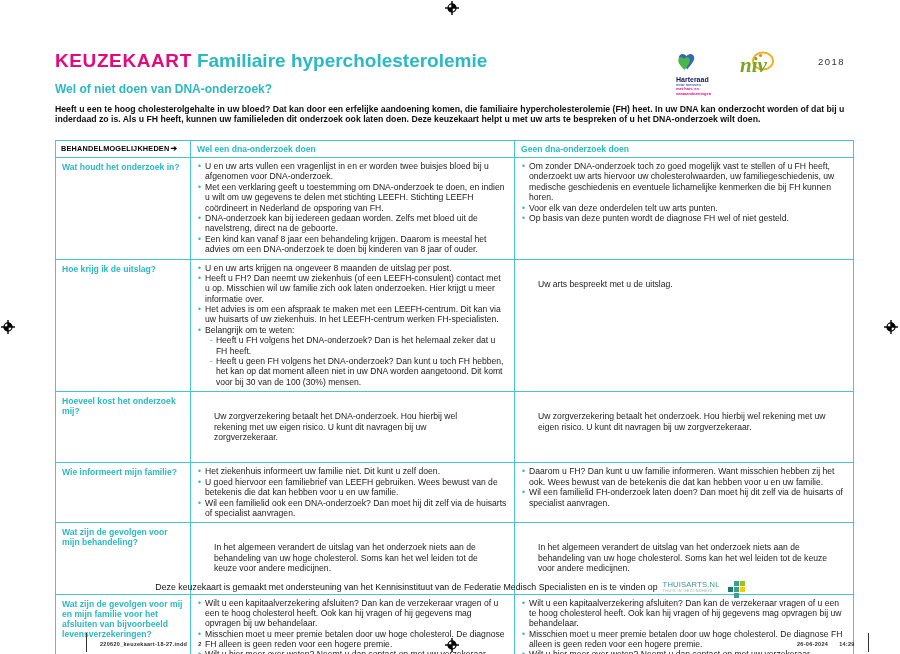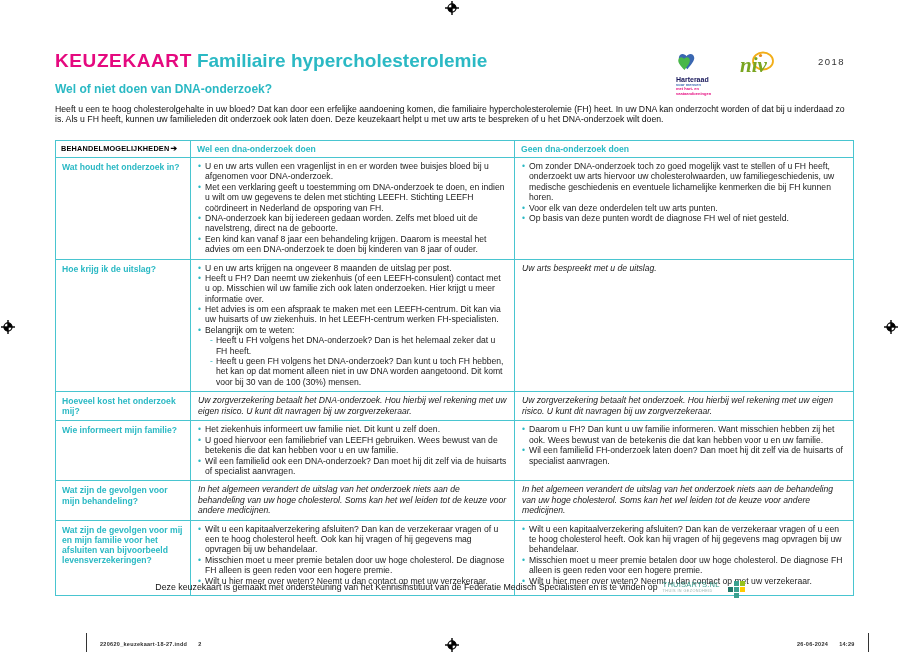--- a/index.html
+++ b/index.html
@@ -14,41 +14,41 @@
   .reg.top{left:445px;top:1px;}
   .reg.bottom{left:445px;top:638px;}
   .reg.left{left:1px;top:320px;}
   .reg.right{left:884px;top:320px;}
   
   .content{position:absolute;left:55px;top:50px;width:798px;}
   .titleline{white-space:nowrap;}
   .title-prefix{color:#e5097f;font-size:19px;font-weight:bold;letter-spacing:0.6px;}
   .title-main{color:#2bb9c4;font-size:19px;font-weight:bold;margin-left:5px;}
   .subtitle{color:#2bb9c4;font-size:12px;font-weight:bold;margin-top:10px;}
-  .intro{margin-top:9px;font-size:8.7px;font-weight:normal;line-height:1.13;color:#101010;width:798px;}
+  .intro{margin-top:9px;font-size:8.7px;font-weight:bold;line-height:1.13;color:#101010;width:798px;}
   
   .harteraad{position:absolute;left:676px;top:51px;width:62px;line-height:1.05;}
   .h-name{font-size:7px;font-weight:bold;color:#17175a;margin-top:1px;}
   .h-tag{font-size:4px;font-weight:bold;}
   .h-tag.blue{color:#3a67b1;}
   .h-tag.pink{color:#e5097f;}
   .niv{position:absolute;left:737px;top:50px;}
   .year{position:absolute;left:818px;top:56px;font-size:9.5px;letter-spacing:1.5px;color:#333;}
   
   table.decision{position:absolute;left:55px;top:140px;width:798px;border-collapse:collapse;table-layout:fixed;}
   table.decision col.w1{width:135px;}
   table.decision col.w2{width:324px;}
   table.decision col.w3{width:339px;}
   table.decision th, table.decision td{border:1px solid #49c5d0;vertical-align:top;text-align:left;}
   th.h1{font-size:7.3px;color:#000;padding:3px 5px;letter-spacing:0.2px;}
   th.h1 .arrow{margin-left:1px;font-size:8px;}
   th.h2{color:#2bb9c4;font-size:8.6px;padding:3px 6px;}
   td.q-cell{color:#2bb9c4;font-weight:bold;font-size:8.6px;padding:4px 6px;line-height:1.18;margin-top:21px;}
   td.c-cell{font-size:8.6px;color:#1c1c1c;padding:3px 7px 4px;line-height:1.21;}
-  .cell-text{margin:0;font-style:italic;}
+  .cell-text{margin:16px;}
   .bullet{display:flex;gap:4px;}
   .dot{color:#2bb9c4;flex:0 0 auto;}
   .subbullet{display:flex;gap:3px;padding-left:12px;}
   .dash{color:#2bb9c4;flex:0 0 auto;}
   tbody tr:nth-child(1){height:98px;}
   tbody tr:nth-child(2){height:125px;}
   tbody tr:nth-child(3){height:28px;}
   tbody tr:nth-child(4){height:56px;}
   tbody tr:nth-child(5){height:36px;}
   tbody tr:nth-child(6){height:75px;}

